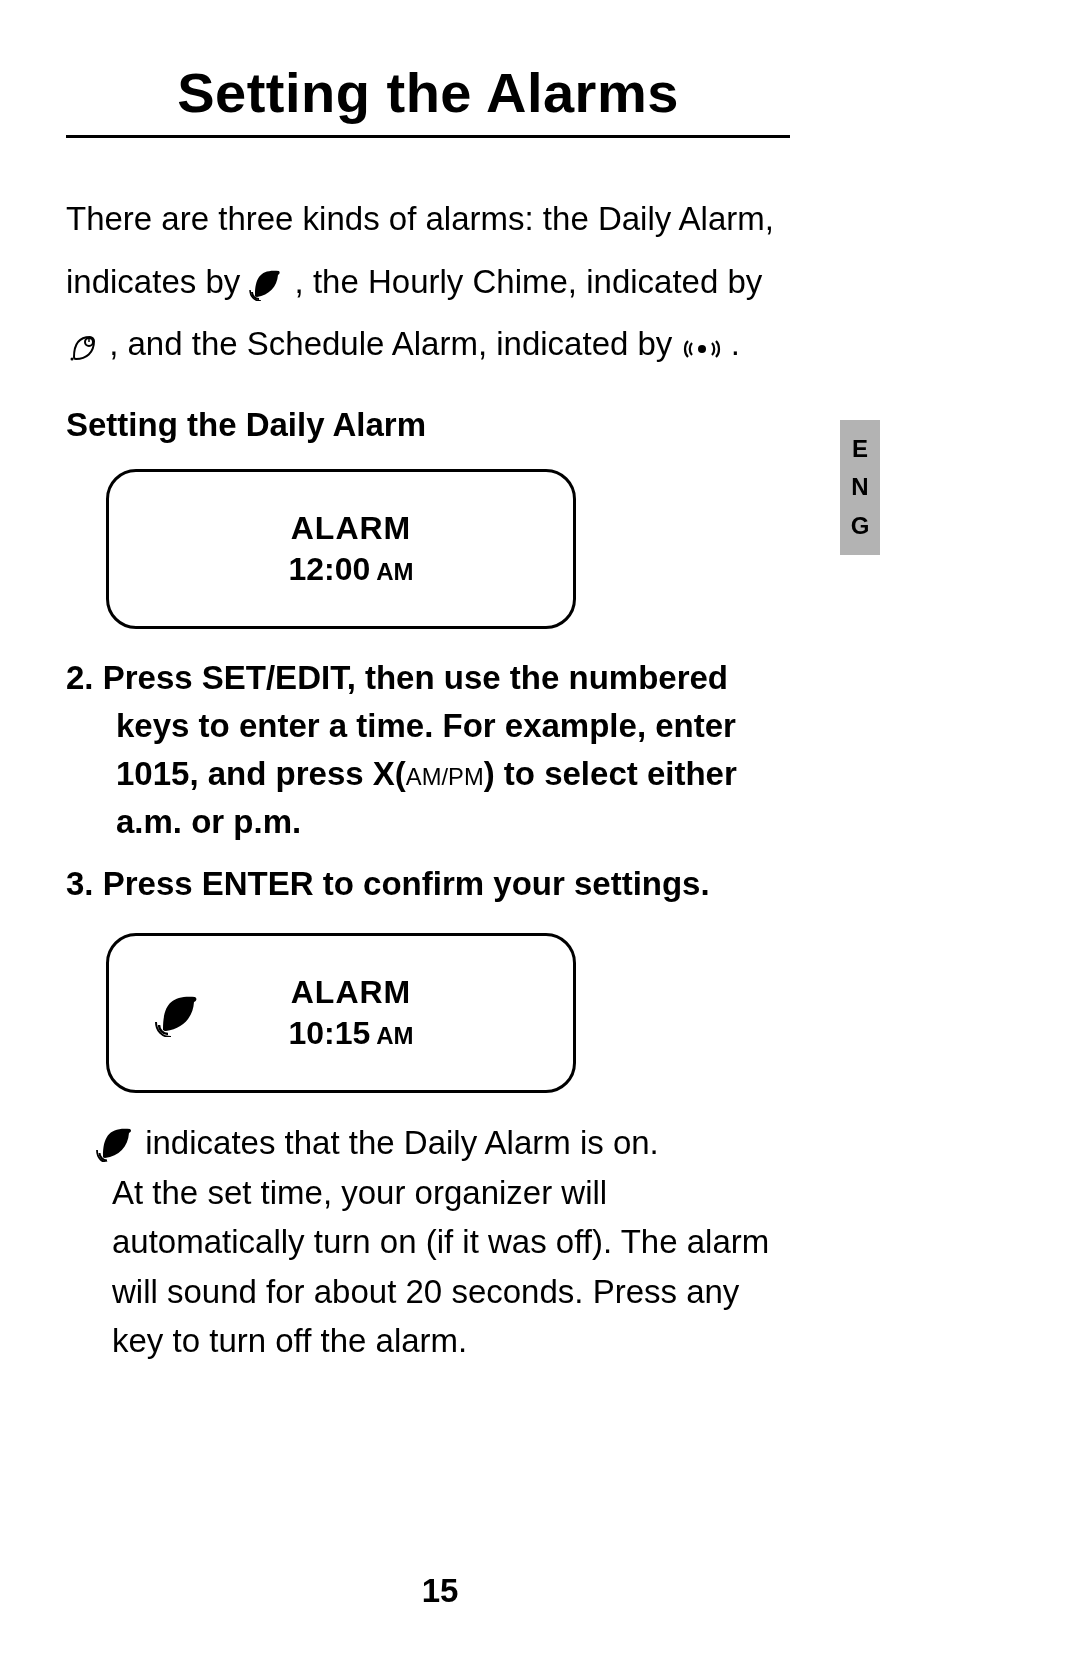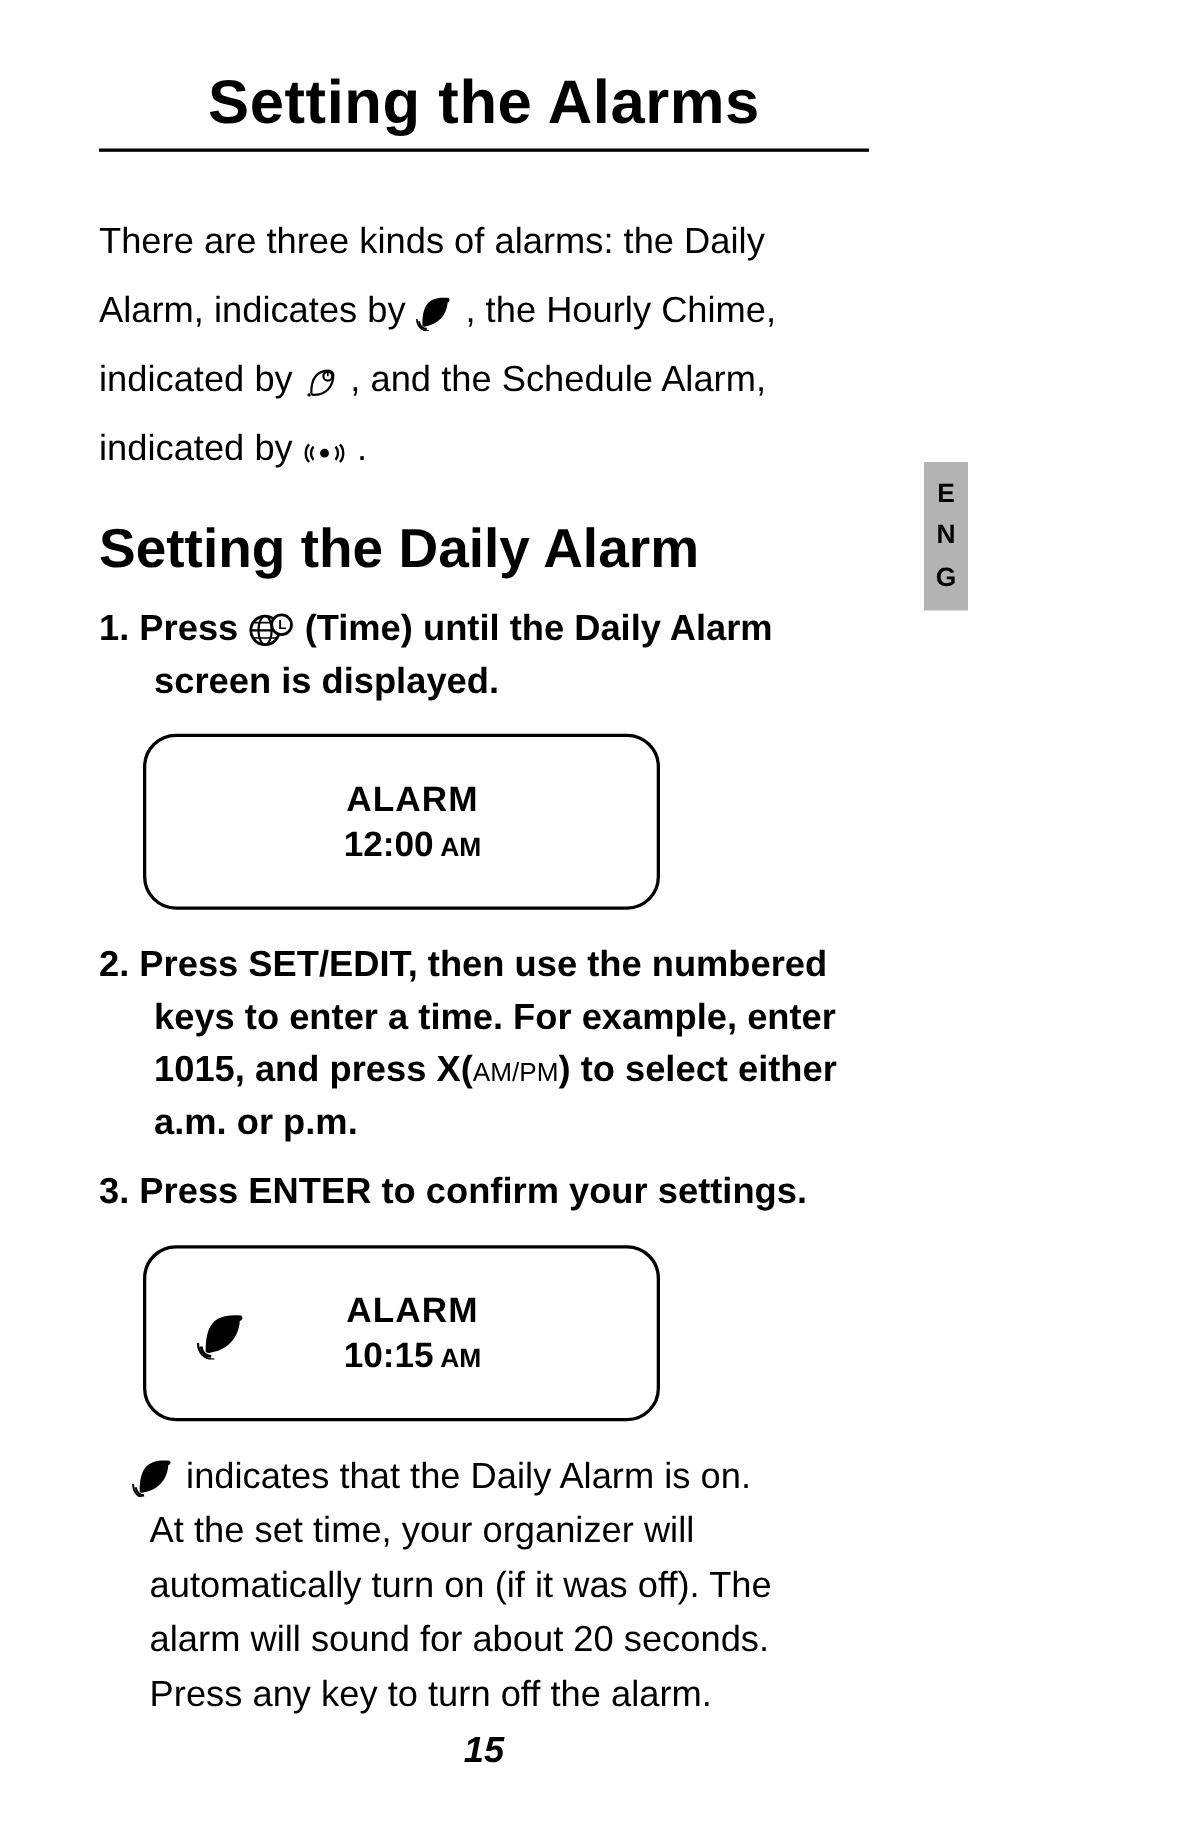--- a/index.html
+++ b/index.html
@@ -7,38 +7,38 @@
     padding: 0;
     background: #fff;
     font-family: Arial, Helvetica, sans-serif;
     color: #000;
   }
   .page {
     position: relative;
     width: 880px;
     height: 1660px;
     box-sizing: border-box;
-    padding: 60px 90px 40px 90px;
+    padding: 60px 90px 40px 66px;
   }
   .title {
     font-size: 56px;
     font-weight: 700;
     text-align: center;
     padding-bottom: 10px;
     border-bottom: 3px solid #000;
     margin-bottom: 50px;
     letter-spacing: 0.5px;
   }
   .intro {
     font-size: 33px;
     line-height: 1.9;
     margin-bottom: 30px;
   }
   .subhead {
-    font-size: 50px;
+    font-size: 33px;
     font-weight: 700;
     margin-bottom: 20px;
   }
   .step {
     font-size: 33px;
     font-weight: 700;
     margin-bottom: 15px;
     margin-left: 0;
     padding-left: 50px;
     text-indent: -50px;
@@ -98,21 +98,20 @@
     margin-left: 6px;
   }
   .pagenum {
     position: absolute;
     bottom: 50px;
     left: 0;
     width: 100%;
     text-align: center;
     font-size: 33px;
     font-weight: 700;
-    font-style: italic;
   }
   .langtab {
     position: absolute;
     right: 0;
     top: 420px;
     width: 40px;
     height: 135px;
     background: #b3b3b3;
     display: flex;
     flex-direction: column;
@@ -167,36 +166,20 @@
         <circle cx="20" cy="14" r="4" fill="#000"></circle>
         <path d="M30 8 C33 11, 33 17, 30 20" stroke="#000" stroke-width="2.2" fill="none"></path>
         <path d="M34 6 C38 10, 38 18, 34 22" stroke="#000" stroke-width="2.2" fill="none"></path>
       </svg>
     </span>
     <span>.</span>
   </div>
 
   <div class="subhead">Setting the Daily Alarm</div>
 
-  <div class="step">
-    <span>1.  Press </span>
-    <span class="inline-icon">
-      <svg width="42" height="34" viewBox="0 0 42 34">
-        <circle cx="15" cy="17" r="13" fill="none" stroke="#000" stroke-width="2.5"></circle>
-        <ellipse cx="15" cy="17" rx="6" ry="13" fill="none" stroke="#000" stroke-width="2"></ellipse>
-        <line x1="2" y1="17" x2="28" y2="17" stroke="#000" stroke-width="2"></line>
-        <line x1="4" y1="10" x2="26" y2="10" stroke="#000" stroke-width="1.5"></line>
-        <line x1="4" y1="24" x2="26" y2="24" stroke="#000" stroke-width="1.5"></line>
-        <circle cx="30" cy="12" r="9" fill="#fff" stroke="#000" stroke-width="2.5"></circle>
-        <text x="27" y="16" font-size="12" font-weight="700" font-family="Arial">L</text>
-      </svg>
-    </span>
-    <span>(Time)</span>
-    <span> until the Daily Alarm screen is displayed.</span>
-  </div>
 
   <div class="lcd">
     <div class="lcd-icon-slot"></div>
     <div class="lcd-text">
       <div class="lcd-title">ALARM</div>
       <div class="lcd-time">
         <span>12:00</span>
         <span class="lcd-ampm">AM</span>
       </div>
     </div>

